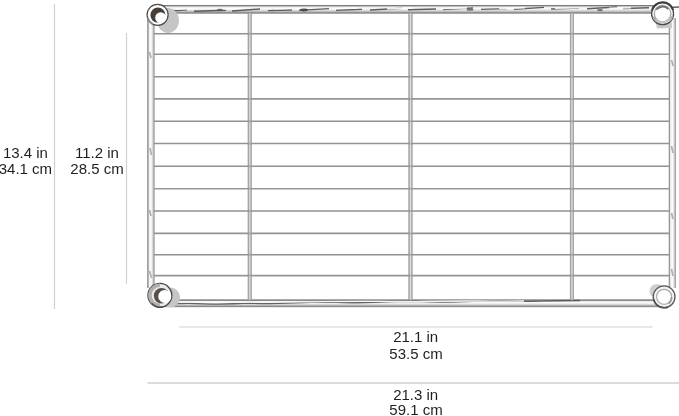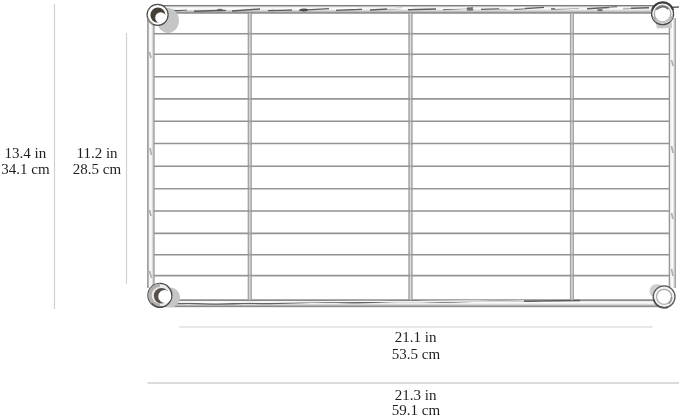--- a/index.html
+++ b/index.html
@@ -1,17 +1,17 @@
 <!DOCTYPE html>
 <html><head>
 <meta charset="utf-8">
 <style>
   html,body{margin:0;padding:0;background:#fff;}
   .stage{position:relative;width:679px;height:416px;background:#fff;overflow:hidden;
-         font-family:Liberation Serif, serif;}
+         font-family:Liberation Sans, sans-serif;}
 </style>
 </head>
 <body>
 <div class="stage">
 <svg width="679" height="416" viewBox="0 0 679 416" xmlns="http://www.w3.org/2000/svg">
   <defs>
     <linearGradient id="tubeH" x1="0" y1="0" x2="0" y2="1">
       <stop offset="0" stop-color="#6d6d6d"></stop>
       <stop offset="0.14" stop-color="#dcdcdc"></stop>
       <stop offset="0.36" stop-color="#fbfbfb"></stop>

